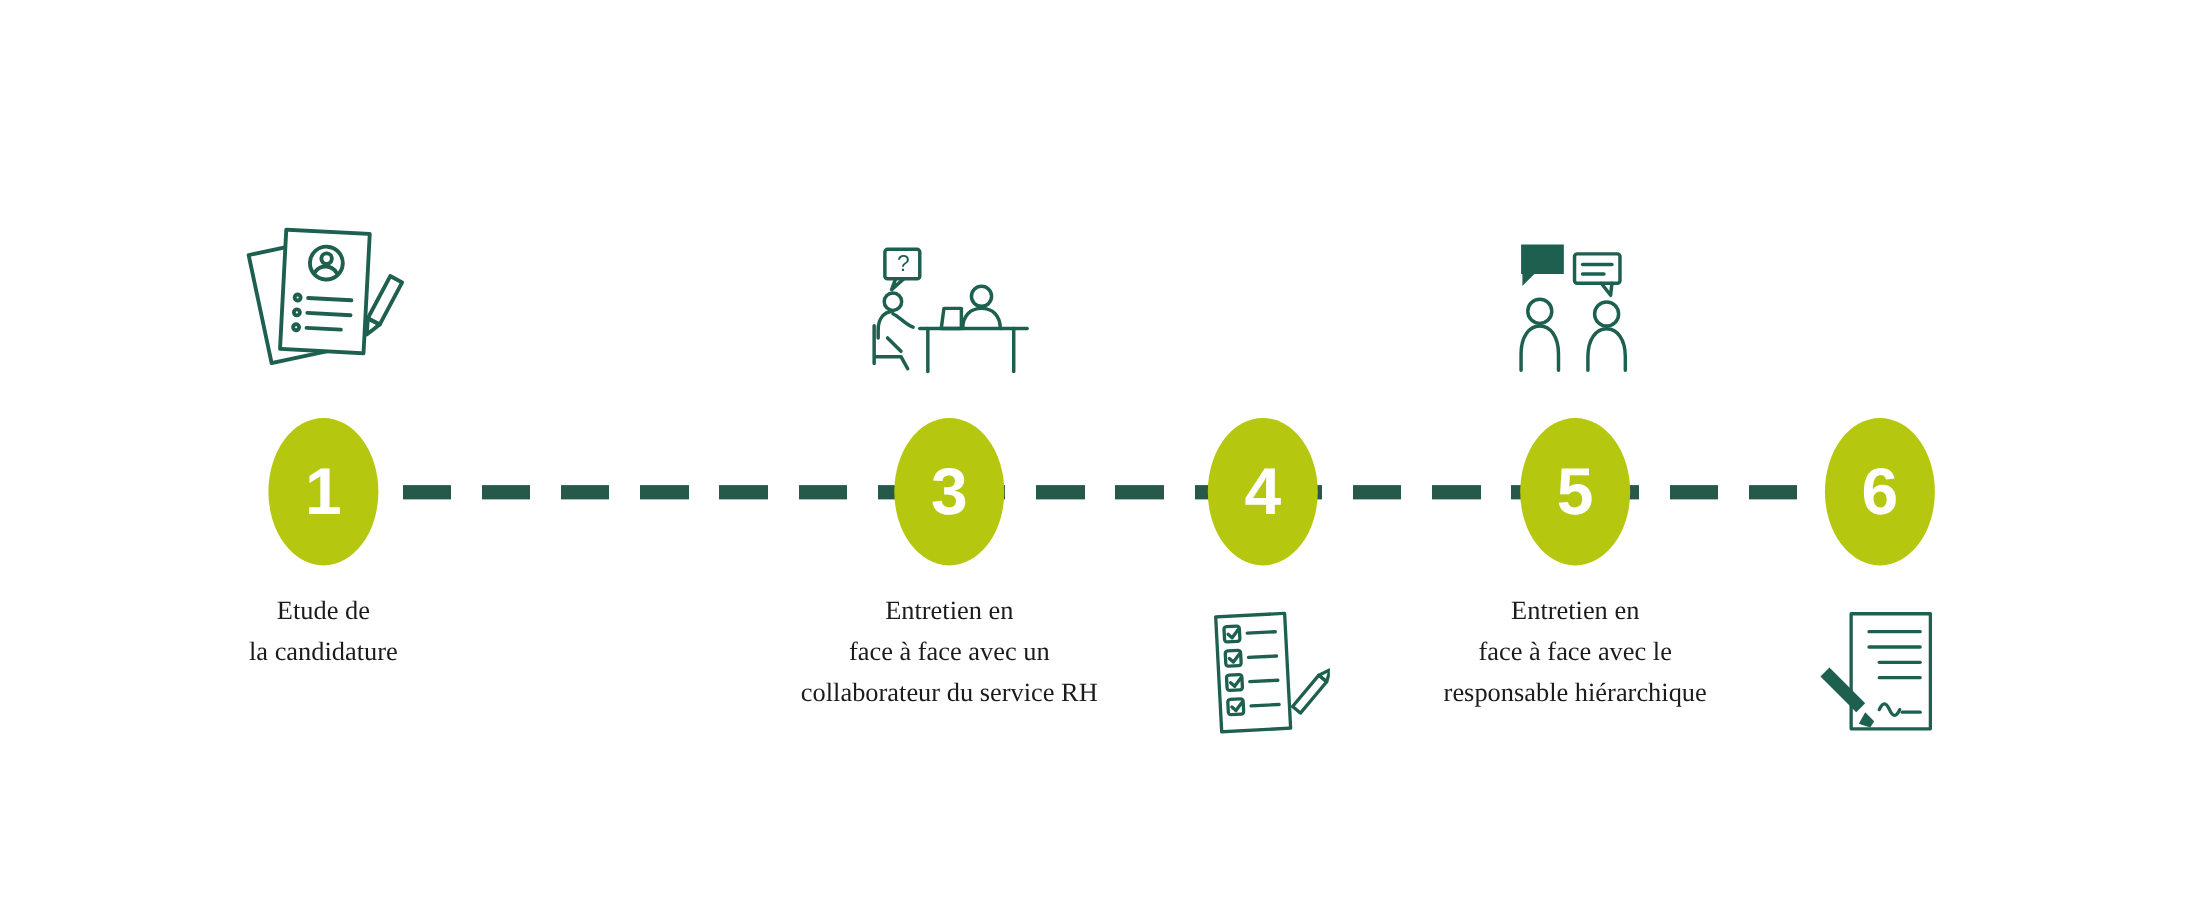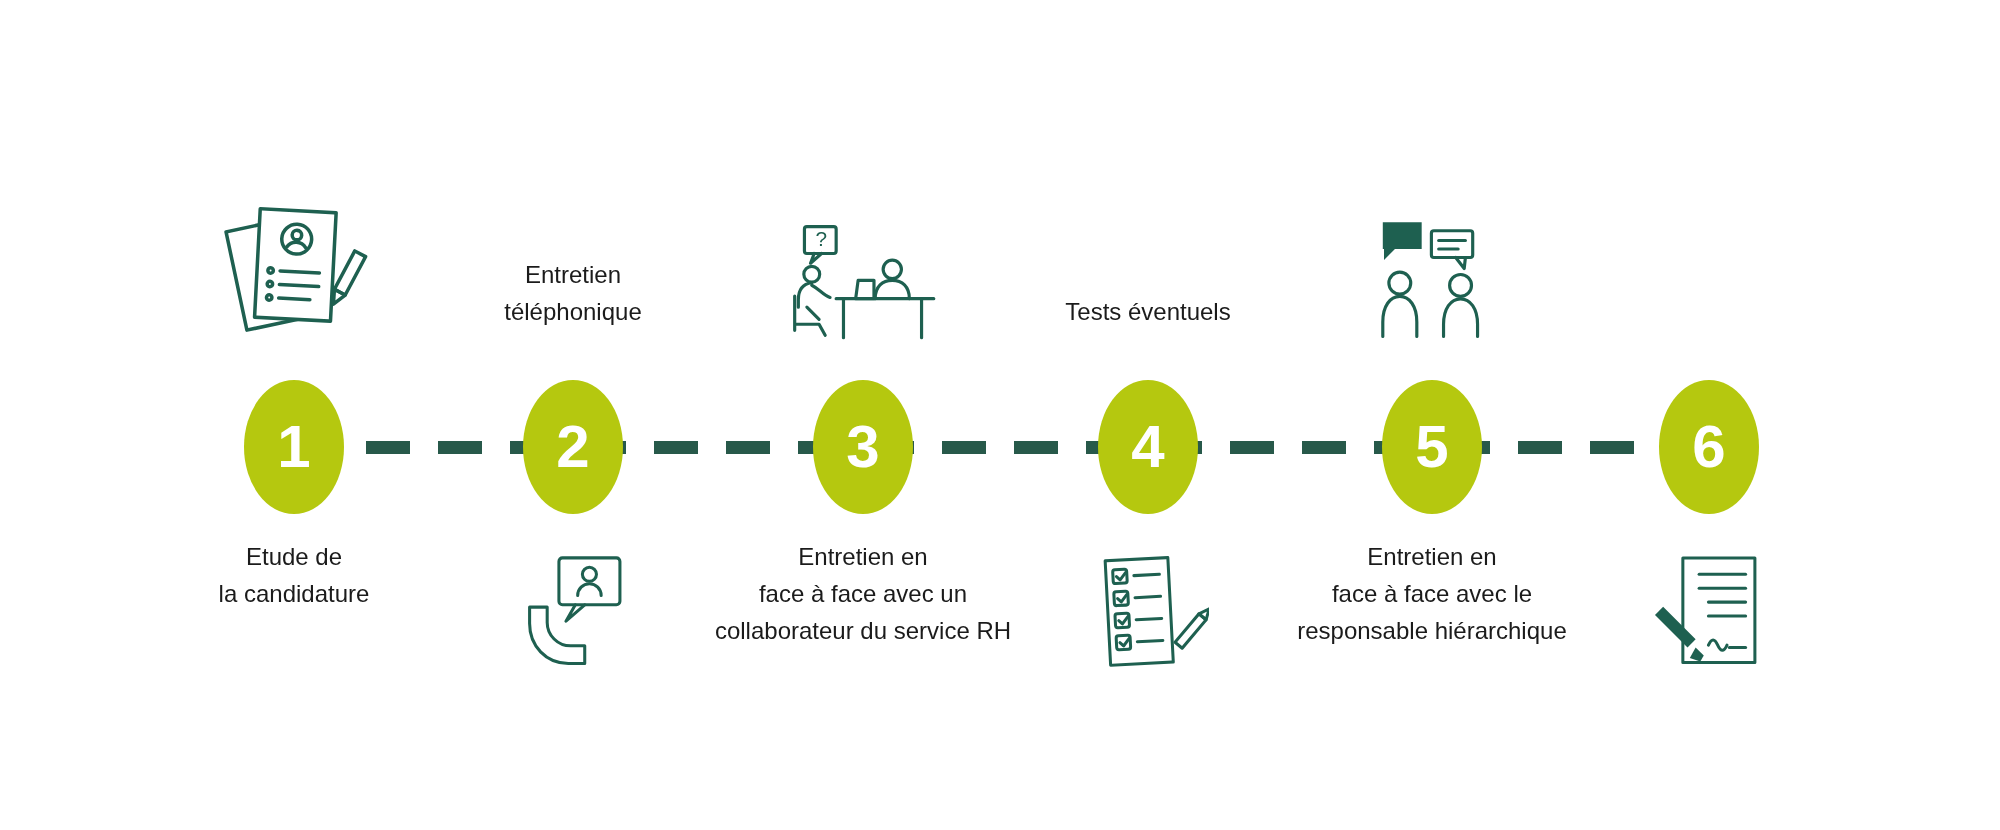--- a/index.html
+++ b/index.html
@@ -79,21 +79,21 @@
   .label.top{
     position:absolute;
     top:0; left:0; right:0;
     height:330px;
     display:flex;
     align-items:flex-end;
     justify-content:center;
   }
   .label.bottom{
     position:absolute;
-    top:538px; left:0; right:0;
+    top:538px; left:0; right:0;font-family:Liberation Serif, serif;
   }
   svg{display:block;}
   .stroke{fill:none;stroke:var(--icon);stroke-width:2.6;stroke-linecap:round;stroke-linejoin:round;}
   .fillicon{fill:var(--icon);stroke:none;}
   .qmark{font-family:"Liberation Sans",sans-serif;font-size:17px;fill:var(--icon);stroke:none;font-weight:400;}
 </style>
 </head>
 <body>
 
 <div class="canvas">
@@ -124,38 +124,20 @@
         </g>
       </svg>
     </div>
     <div class="circle">
       <span>1</span>
     </div>
     <div class="label bottom">Etude de
 la candidature</div>
   </div>
 
-  <div class="step" style="left:383px">
-    <div class="label top">Entretien
-téléphonique</div>
-    <div class="circle">
-      <span>2</span>
-    </div>
-    <div class="icon-area bottom">
-      <svg width="118" height="122" viewBox="0 0 100 104">
-        <g class="stroke">
-          <rect x="38" y="5" width="52" height="40" rx="3"></rect>
-          <path d="M52 45 l-8 14 16 -14"></path>
-          <circle cx="64" cy="19" r="6"></circle>
-          <path d="M54 37 a10 10 0 0 1 20 0"></path>
-          <path d="M13 47 h15 v13 c0 11 9 20 20 20 h12 v15 h-14 c-19 0 -33 -15 -33 -34 z"></path>
-        </g>
-      </svg>
-    </div>
-  </div>
 
   <div class="step" style="left:673px">
     <div class="icon-area top">
       <svg width="162" height="122" viewBox="0 0 132 100">
         <g class="stroke" stroke-width="2.4">
           <rect x="18" y="3" width="26" height="22" rx="2"></rect>
           <path d="M26 25 l-3 8 9 -8"></path>
           <circle cx="24" cy="42" r="6.5"></circle>
           <path d="M24 49 c-8 1 -11 7 -11 14 l0 6"></path>
           <path d="M24 51 c6 3 9 8 15 10"></path>
@@ -173,21 +155,20 @@
     </div>
     <div class="circle">
       <span>3</span>
     </div>
     <div class="label bottom">Entretien en
 face à face  avec un
 collaborateur du service RH</div>
   </div>
 
   <div class="step" style="left:958px">
-    <div class="label top">Tests éventuels</div>
     <div class="circle">
       <span>4</span>
     </div>
     <div class="icon-area bottom">
       <svg width="122" height="120" viewBox="0 0 105 103">
         <g class="stroke">
           <g transform="rotate(-3 45 52)">
             <rect x="18" y="6" width="54" height="90"></rect>
             <rect x="24" y="14" width="12" height="12" rx="2"></rect>
               <path d="M27 20 l3 3 5 -6"></path>

